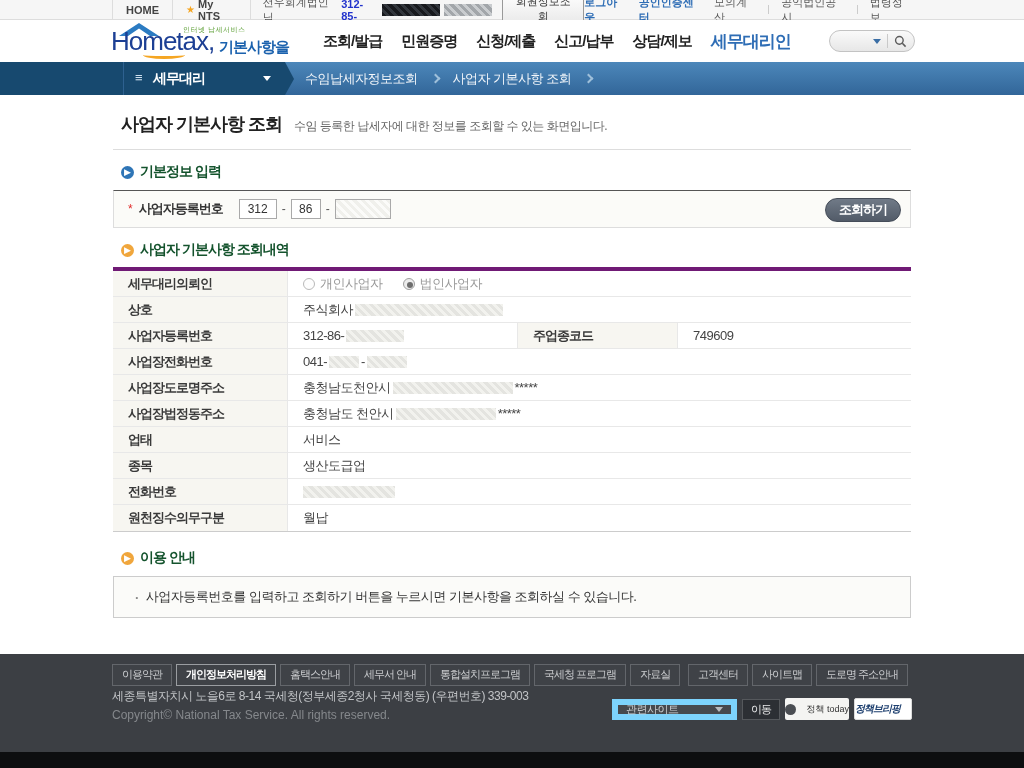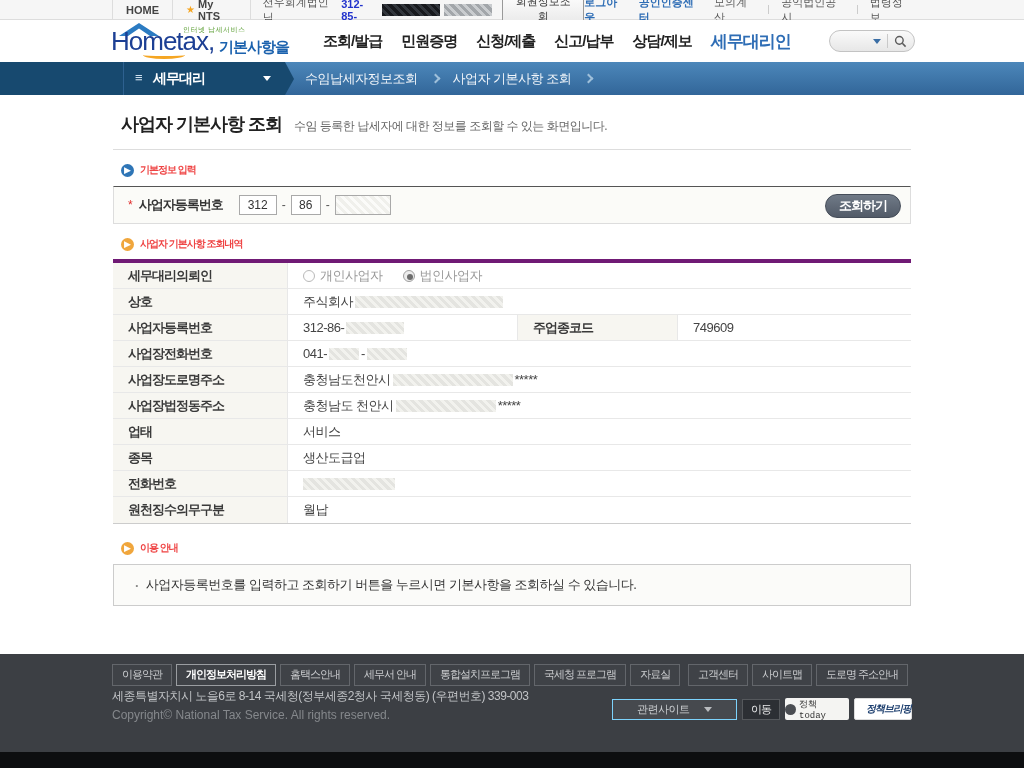--- a/index.html
+++ b/index.html
@@ -67,21 +67,21 @@
   .content { width:798px; margin:0 auto; }
   .title-row { display:flex; align-items:baseline; padding-top:17px; padding-left:8px; }
   .page-title { font-size:18px; font-weight:bold; color:#222; letter-spacing:-1px; }
   .page-desc { font-size:12px; color:#666; margin-left:12px; letter-spacing:-0.5px; }
   .rule { border-top:1px solid #ddd; margin-top:13px; }
   .sec-head { display:flex; align-items:center; gap:6px; margin-top:13px; padding-left:8px; }
   .sec-ico { width:13px; height:13px; border-radius:50%; color:#fff; font-size:9px; line-height:13px;
              text-align:center; flex:0 0 auto; }
   .sec-ico.blue { background:#2e75b6; }
   .sec-ico.orange { background:#f0a63c; }
-  .sec-title { font-size:10px; font-weight:bold; color:#ef4444; letter-spacing:-1px; }
+  .sec-title { font-size:14px; font-weight:bold; color:#14532d; letter-spacing:-1px; }
 
   .search-box { position:relative; margin-top:9px; height:38px; background:#fbfbf8;
                 border:1px solid #ddd; border-top:1px solid #555; display:flex; align-items:center; padding-left:14px; }
   .req { color:#e02b2b; font-size:12px; margin-right:6px; }
   .fld-label { font-size:13px; font-weight:bold; color:#333; letter-spacing:-1px; }
   .bizno-inputs { display:flex; align-items:center; gap:5px; margin-left:16px; font-size:12px; color:#555; }
   .bizno-inputs input { height:20px; border:1px solid #a9a9a9; font-size:12px; text-align:center;
                         font-family:inherit; color:#333; background:#fff; }
   .in1 { width:38px; } .in2 { width:30px; }
   .in3 { width:56px; background:repeating-linear-gradient(45deg,#f0f0ec 0 3px,#fbfbf9 3px 6px) !important; }
@@ -112,28 +112,28 @@
   .footer { height:98px; background:#3c3f44; flex:0 0 auto; }
   .footer-in { width:800px; margin:0 auto; position:relative; padding-top:10px; }
   .fbtn-row { display:flex; align-items:center; }
   .fbtn { font-size:11px; color:#c9cbce; border:1px solid #63666b; background:rgba(255,255,255,0.02);
           padding:2px 9px 3px; margin-right:4px; letter-spacing:-1px; cursor:pointer; white-space:nowrap; }
   .fbtn.strong { color:#fff; font-weight:bold; border-color:#9a9da1; }
   .fbtn-right { margin-left:auto; display:flex; }
   .f-address { margin-top:2px; font-size:12px; color:#c2c4c7; letter-spacing:-0.5px; }
   .f-copy { margin-top:3px; font-size:12px; color:#85888c; }
   .f-cluster { position:absolute; right:0; top:44px; display:flex; align-items:center; gap:5px; }
-  .f-select { width:125px; height:21px; background:#46494e; border:1px solid #7dd3fc; display:flex;
-              align-items:center; padding:0 24px; font-size:11px; color:#cdd0d3; cursor:pointer; letter-spacing:-0.5px; }
+  .f-select { width:125px; height:21px; background:#46494e; border:6px solid #7dd3fc; display:flex;
+              align-items:center; padding:0 8px; font-size:11px; color:#cdd0d3; cursor:pointer; letter-spacing:-0.5px; }
   .f-select .car { margin-left:auto; width:0; height:0; border-left:4px solid transparent;
                    border-right:4px solid transparent; border-top:5px solid #b9bcbf; }
   .f-go { width:38px; height:21px; background:#2c2f34; border:1px solid #55585c; color:#e8e9ea;
           font-size:11px; display:flex; align-items:center; justify-content:center; cursor:pointer; letter-spacing:-1px; }
   .banner { height:22px; background:#f4f4f2; border-radius:2px; display:flex; align-items:center;
-            justify-content:flex-end; cursor:pointer;font-family:Liberation Mono, monospace; }
+            justify-content:space-between; cursor:pointer; }
   .banner.b1 { width:64px; font-size:9px; color:#333; gap:3px; }
   .banner.b1 .dot { width:11px; height:11px; border-radius:50%; background:#4a4d52; flex:0 0 auto; }
   .banner.b2 { width:58px; background:#fff; border:1px solid #dcdcdc; font-size:10px; font-weight:bold;
                font-style:italic; color:#1c3e6e; letter-spacing:-1px; }
   .bottom-strip { height:16px; background:#0d0e10; flex:0 0 auto; }
 </style>
 </head>
 <body>
 
 <div class="topbar">

